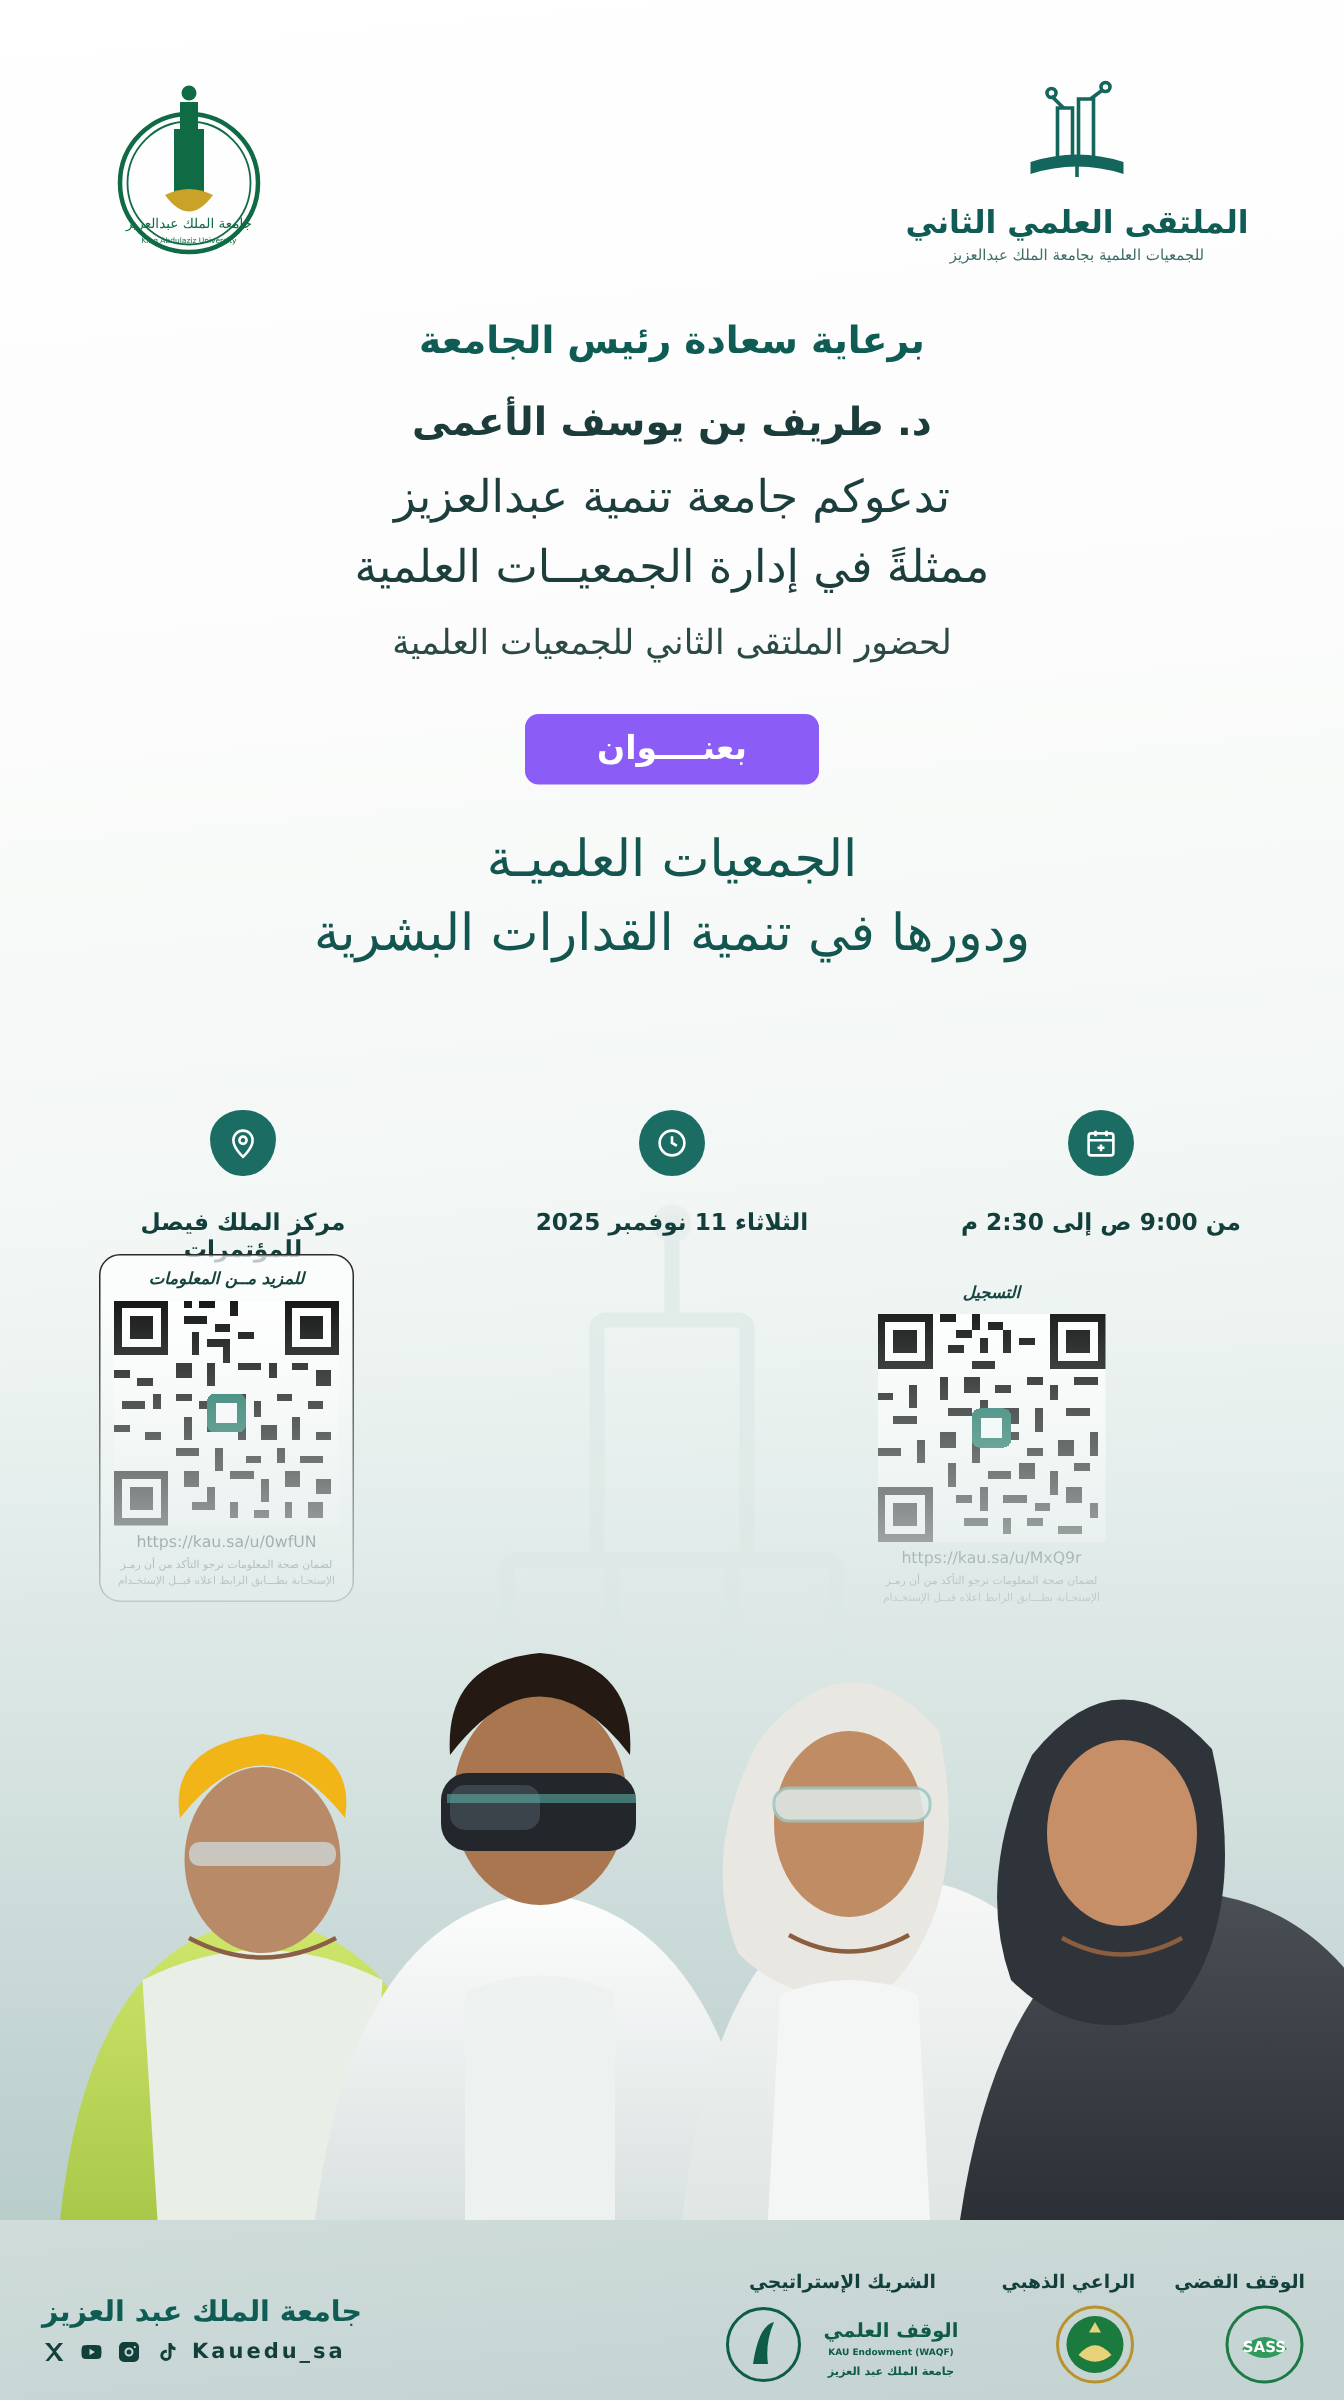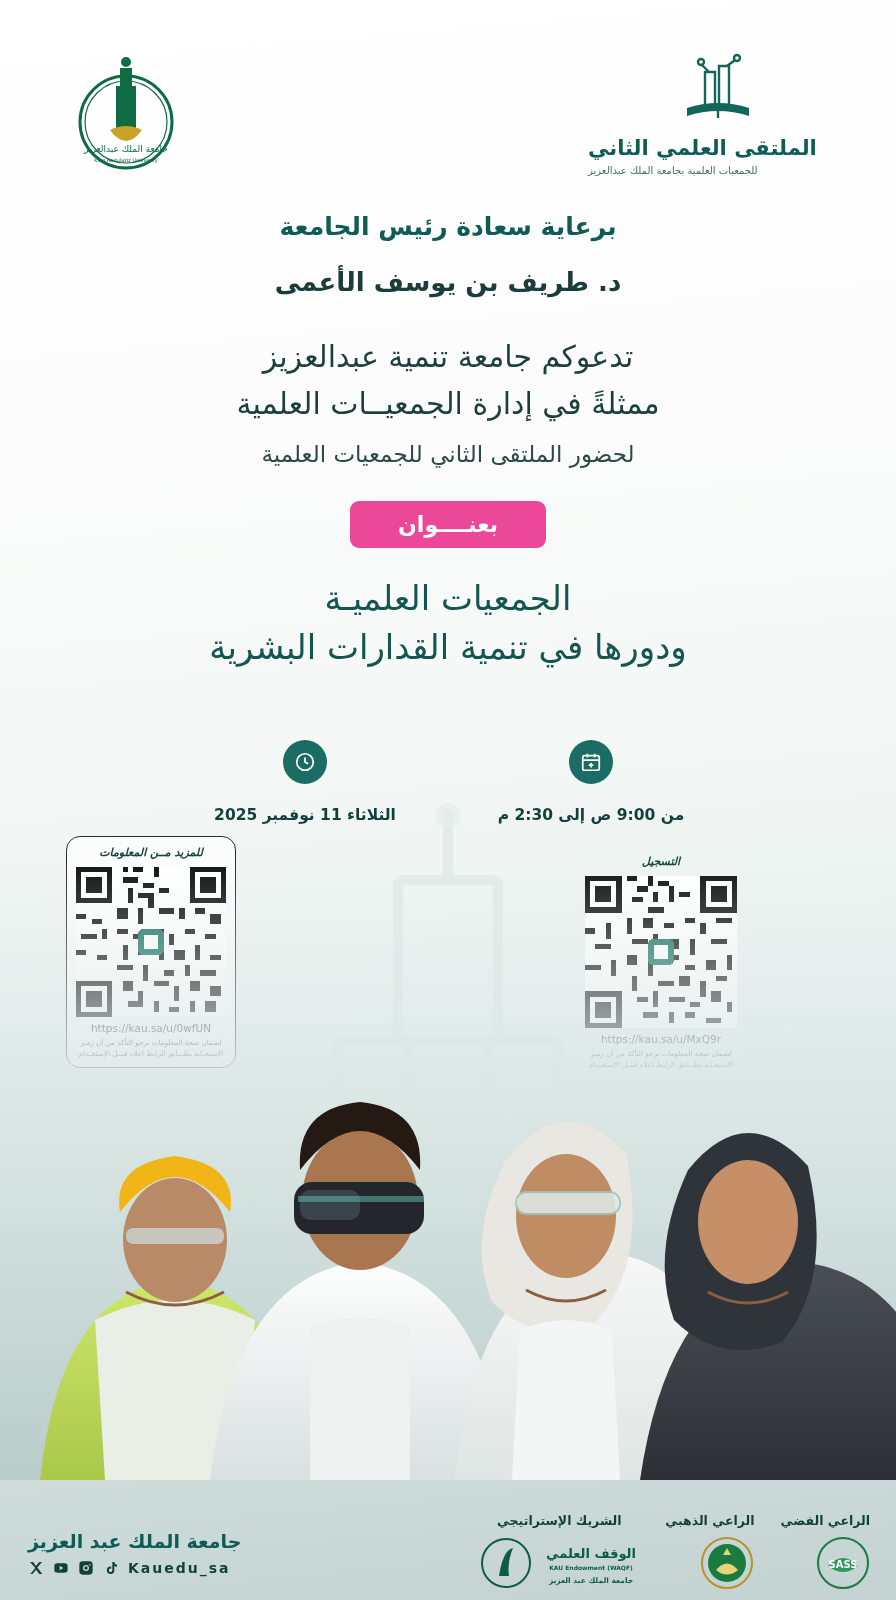--- a/index.html
+++ b/index.html
@@ -19,43 +19,43 @@
     left: 50%; top: 790px;
     transform: translateX(-50%);
     width: 340px; height: 560px;
     opacity: .5;
     pointer-events: none;
   }
 
   
   .header { position: absolute; top: 0; left: 0; right: 0; height: 215px; }
 
-  .forum-logo { position: absolute; right: 48px; top: 52px; width: 260px; text-align: left; }
+  .forum-logo { position: absolute; right: 48px; top: 52px; width: 260px; text-align: center; }
   .forum-mark { width: 86px; height: 74px; margin: 0 auto 10px auto; display:block; }
   .forum-title {
     font-size: 21px; font-weight: bold; color: #0f5c55; letter-spacing: .2px;
   }
   .forum-sub { font-size: 10px; color: #3d6f68; margin-top: 5px; }
 
   .kau-logo { position: absolute; left: 60px; top: 48px; width: 132px; height: 132px; }
 
   
   .content { position: absolute; top: 212px; left: 0; right: 0; text-align: center; }
 
   .patron { font-size: 25px; font-weight: bold; color: #0e5c54; margin-bottom: 26px; }
-  .patron-name { font-size: 26px; font-weight: bold; color: #1b3c3a; margin-bottom: 37px; letter-spacing: .3px; }
+  .patron-name { font-size: 26px; font-weight: bold; color: #1b3c3a; margin-bottom: 12px; letter-spacing: .3px; }
 
   .invite { font-size: 30px; color: #1c3f3d; line-height: 1.55; font-weight: 500; }
   .invite .l2 { display: block; }
   .sub-invite { font-size: 23px; color: #2b4a47; margin-top: 14px; }
 
   .badge-wrap { margin-top: 34px; }
   .badge {
     display: inline-block;
-    background: #ec4899;
+    background: #8b5cf6;
     color: #ffffff;
     font-size: 22px; font-weight: bold;
     padding: 11px 48px;
     border-radius: 9px;
     letter-spacing: 6px;
   }
 
   .theme {
     margin-top: 26px;
     font-size: 34px; font-weight: normal; color: #12564f; line-height: 1.45;
@@ -191,20 +191,29 @@
   <div class="info-col">
     <div class="info-icon">
       <svg width="22" height="22" viewBox="0 0 24 24" fill="none" stroke="#ffffff" stroke-width="1.9">
         <circle cx="12" cy="12" r="9"></circle>
         <path d="M12 7v5l3.5 2"></path>
       </svg>
     </div>
     <div class="info-text">الثلاثاء 11 نوفمبر 2025</div>
   </div>
 
+  <div class="info-col">
+    <div class="info-icon pin">
+      <svg width="22" height="22" viewBox="0 0 24 24" fill="none" stroke="#ffffff" stroke-width="1.9">
+        <path d="M12 22s7-6.2 7-12a7 7 0 1 0-14 0c0 5.8 7 12 7 12z"></path>
+        <circle cx="12" cy="10" r="2.6"></circle>
+      </svg>
+    </div>
+    <div class="info-text">مركز الملك فيصل للمؤتمرات</div>
+  </div>
 </div>
 
 <div class="qr-block left">
   <div class="qr-card">
     <div class="qr-label">للمزيد مــن المعلومات</div>
     <svg class="qr-img" viewBox="0 0 29 29" shape-rendering="crispEdges">
       <rect width="29" height="29" fill="#ffffff"></rect>
       <g fill="#111111">
         <rect x="0" y="0" width="7" height="7"></rect>
           <rect x="1" y="1" width="5" height="5" fill="#ffffff"></rect>
@@ -410,21 +419,21 @@
       <path d="M708 432 q40 22 80 0" stroke="#8b5e3f" stroke-width="3" fill="none"></path>
     </g>
   </svg>
 </div>
 
 <div class="footer">
 
   <div class="sponsors">
 
     <div class="sponsor">
-      <div class="sponsor-title">الراعي الفضي</div>
+      <div class="sponsor-title">الوقف الفضي</div>
       <div class="sponsor-marks">
         <svg class="sponsor-mark" viewBox="0 0 54 54">
           <circle cx="27" cy="27" r="25" fill="none" stroke="#1d7a46" stroke-width="2"></circle>
           <path d="M12 30 q15 -16 30 0 q-15 12 -30 0z" fill="#2f9a5b"></path>
           <text x="27" y="32" font-size="10" text-anchor="middle" fill="#ffffff" font-family="DejaVu Sans, sans-serif">SASS</text>
         </svg>
       </div>
     </div>
 
     <div class="sponsor">

